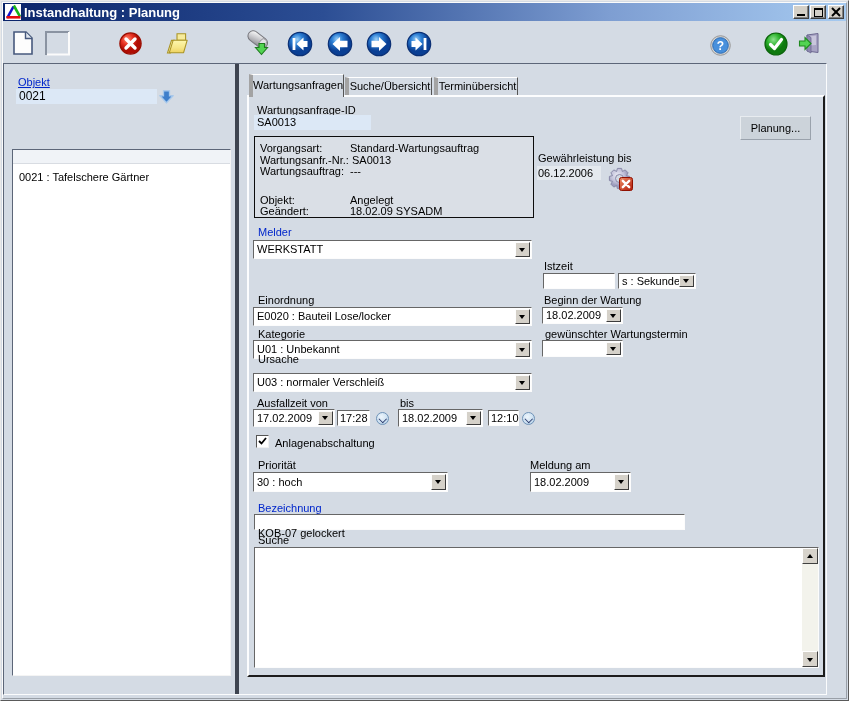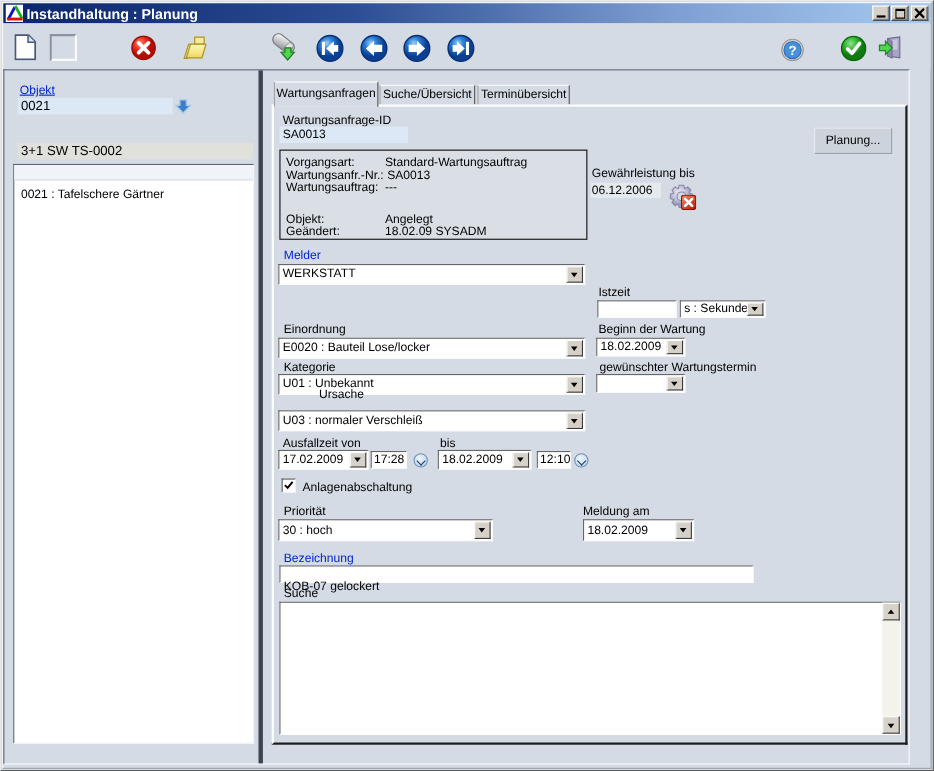--- a/index.html
+++ b/index.html
@@ -41,21 +41,21 @@
 .listbox { position:absolute; left:8px; top:85px; width:219px; height:527px; background:#fff;
   border-top:1px solid #5c6678; border-left:1px solid #5c6678;
   border-bottom:1px solid #f4f4f4; border-right:1px solid #f4f4f4; }
 .listhdr { position:absolute; left:0; top:0; right:0; height:14px; background:#f0f3f7; border-bottom:1px solid #d8dce2; }
 
 
 .vsep { position:absolute; left:231px; top:0px; width:4px; height:630px; background:#3e4450; }
 
 
 .tab { position:absolute; background:#d4dbe4; font-size:11px; text-align:center;
-  border-top:1px solid #fff; border-left:1px solid #a3a3a3; border-right:1px solid #555; }
+  border-top:1px solid #fff; border-left:4px solid #a3a3a3; border-right:1px solid #555; }
 .tabpanel { position:absolute; left:243px; top:31px; width:578px; height:582px; background:#d4dbe4;
   border-top:2px solid #fcfdfe; border-left:2px solid #fcfdfe;
   border-right:2px solid #1c1c1c; border-bottom:2px solid #1c1c1c; }
 
 
 .lbl { position:absolute; font-size:11px; color:#000; white-space:nowrap; }
 .blbl { position:absolute; font-size:11px; color:#0026cb; white-space:nowrap; }
 .bluefield { position:absolute; background:#dce8f6; font-size:11px; padding:1px 3px 0 3px; }
 .sunken { position:absolute; background:#fff;
   border-top:1.2px solid #666; border-left:1.2px solid #666;
@@ -215,21 +215,20 @@
   </div>
   <div class="client">
 
     <div class="llink">Objekt</div>
     <div class="lfield" style="top:25px;">0021</div>
     <div class="abs" style="left:155px; top:26px;">
       <svg width="15" height="14">
         <path d="M4.5 0.8 L10.5 0.8 L10.5 5.8 L14 5.8 L7.5 12.8 L1 5.8 L4.5 5.8 Z" fill="#3d7ecb" stroke="#a6c8ec" stroke-width="1.3"></path>
       </svg>
     </div>
-    <div class="lfield" style="top:66px; width:214px; background:#e0e1da;">3+1 SW TS-0002</div>
     <div class="listbox">
       <div class="listhdr"></div>
       <div style="position:absolute;left:6px;top:21px;font-size:11px;">0021 : Tafelschere Gärtner</div>
     </div>
     <div class="vsep"></div>
 
     <div class="tab" style="left:245px; top:10px; width:95px; height:23px; padding-top:4px; z-index:3;">Wartungsanfragen</div>
     <div class="tab" style="left:341px; top:13px; width:87px; height:18px; padding-top:2px;">Suche/Übersicht</div>
     <div class="tab" style="left:430px; top:13px; width:84px; height:18px; padding-top:2px;">Terminübersicht</div>
 
@@ -303,21 +302,21 @@
       <div class="lbl" style="left:9px; top:231px;">Kategorie</div>
       <div class="combo" style="left:4px; top:243px; width:279px; height:19px;">
           <span class="txt">U01 : Unbekannt</span>
           <span class="dbtn"></span>
         </div>
       <div class="lbl" style="left:296px; top:231px;">gewünschter Wartungstermin</div>
       <div class="combo" style="left:293px; top:243px; width:81px; height:17px;">
           <span class="dbtn"></span>
         </div>
 
-      <div class="lbl" style="left:9px; top:256px;margin-left:32px;">Ursache</div>
+      <div class="lbl" style="left:9px; top:256px;">Ursache</div>
       <div class="combo" style="left:4px; top:276px; width:279px; height:19px;text-align:right;">
           <span class="txt">U03 : normaler Verschleiß</span>
           <span class="dbtn"></span>
         </div>
 
       <div class="lbl" style="left:8px; top:300px;">Ausfallzeit von</div>
       <div class="lbl" style="left:151px; top:300px;">bis</div>
       <div class="combo" style="left:4px; top:312px; width:82px; height:18px;">
           <span class="txt">17.02.2009</span>
           <span class="dbtn"></span>

